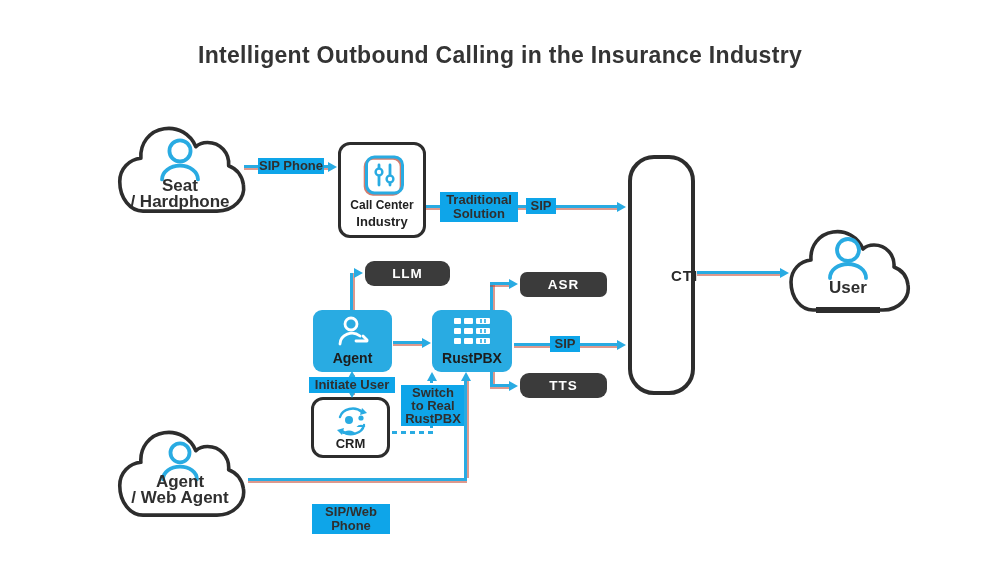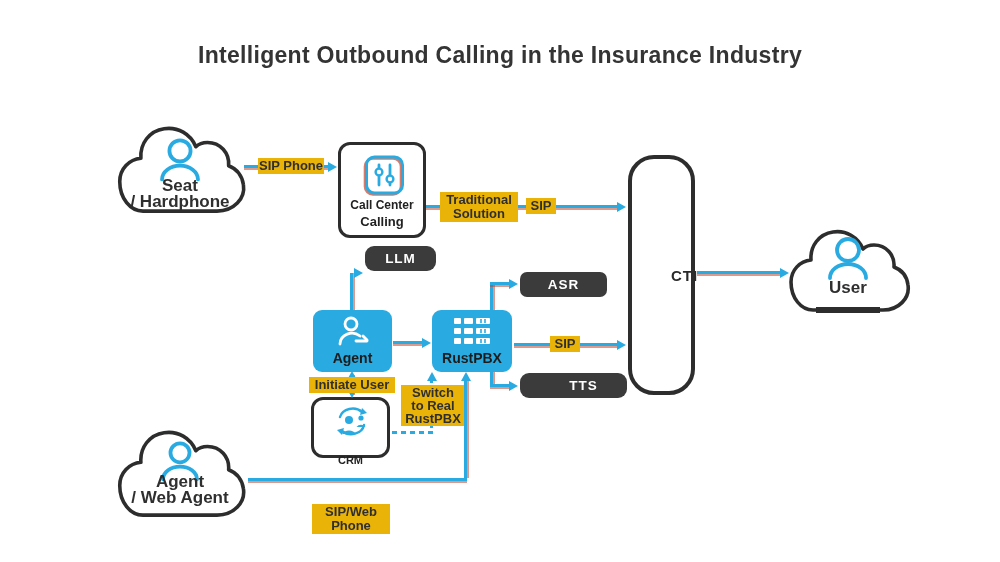--- a/index.html
+++ b/index.html
@@ -8,21 +8,21 @@
   .title{position:absolute;top:42px;left:0;width:1000px;margin:0;text-align:center;
          font-size:23px;font-weight:800;color:#343434;letter-spacing:.3px;}
   
   .hline{position:absolute;height:3px;background:#29ABE2;box-shadow:0 2px 0 0 rgba(194,69,47,.55);}
   .vline{position:absolute;width:3px;background:#29ABE2;box-shadow:2px 0 0 0 rgba(194,69,47,.55);}
   .hdash{position:absolute;height:3px;background:repeating-linear-gradient(to right,#29ABE2 0 5px,transparent 5px 9px);}
   .vdash{position:absolute;width:3px;background:repeating-linear-gradient(to bottom,#29ABE2 0 5px,transparent 5px 9px);}
   .arr-r{position:absolute;width:0;height:0;border-top:5px solid transparent;border-bottom:5px solid transparent;border-left:9px solid #29ABE2;}
   .arr-u{position:absolute;width:0;height:0;border-left:5px solid transparent;border-right:5px solid transparent;border-bottom:9px solid #29ABE2;}
   .arr-d{position:absolute;width:0;height:0;border-left:5px solid transparent;border-right:5px solid transparent;border-top:9px solid #29ABE2;}
-  .elabel{position:absolute;background:#eab308;font-weight:bold;font-size:13px;line-height:14px;
+  .elabel{position:absolute;background:#0ea5e9;font-weight:bold;font-size:13px;line-height:14px;
           color:#2F2F2F;text-align:center;padding:1px 0;}
   
   .outbox{position:absolute;background:#fff;border:3px solid #2D2D2D;border-radius:12px;box-sizing:border-box;}
   .bluebox{position:absolute;background:#29ABE2;border-radius:9px;box-sizing:border-box;}
   .darkbox{position:absolute;background:#3B3B3B;border-radius:9px;color:#fff;display:flex;
            align-items:center;justify-content:center;font-weight:bold;font-size:13.5px;letter-spacing:1px;}
   .nodelabel{position:absolute;left:0;width:100%;text-align:center;font-weight:bold;color:#222;}
   .cloud{position:absolute;}
   .cloud-text{position:absolute;left:0;width:100%;text-align:center;font-weight:bold;
               font-size:17px;line-height:16px;color:#2F2F2F;}
@@ -75,32 +75,32 @@
       <rect x="3" y="5.5" width="36" height="36" rx="8" fill="none" stroke="#C2452F" stroke-width="2.6" opacity="0.7"></rect>
       <rect x="4.5" y="4" width="36" height="36" rx="8" fill="none" stroke="#29ABE2" stroke-width="3"></rect>
       <g stroke="#29ABE2" stroke-width="2.8" stroke-linecap="round">
         <line x1="17" y1="12" x2="17" y2="32"></line>
         <line x1="28" y1="12" x2="28" y2="32"></line>
       </g>
       <circle cx="17" cy="19" r="3.4" fill="#fff" stroke="#29ABE2" stroke-width="2.4"></circle>
       <circle cx="28" cy="26" r="3.4" fill="#fff" stroke="#29ABE2" stroke-width="2.4"></circle>
     </svg>
     <div class="nodelabel" style="top:53px;font-size:12px;">Call Center</div>
-    <div class="nodelabel" style="top:69px;font-size:13px;">Calling</div>
-  </div>
-
-  <div class="darkbox" style="left:365px;top:246px;width:71px;height:25px;">
+    <div class="nodelabel" style="top:69px;font-size:13px;">Industry</div>
+  </div>
+
+  <div class="darkbox" style="left:365px;top:261px;width:85px;height:25px;">
     <span>LLM</span>
   </div>
 
   <div class="darkbox" style="left:520px;top:272px;width:87px;height:25px;border-radius:7px;">
     <span>ASR</span>
   </div>
 
-  <div class="darkbox" style="left:520px;top:373px;width:87px;height:25px;padding-left:20px;">
+  <div class="darkbox" style="left:520px;top:373px;width:87px;height:25px;">
     <span>TTS</span>
   </div>
 
   <div class="bluebox" style="left:313px;top:310px;width:79px;height:62px;">
     <svg style="position:absolute;left:23px;top:5px;" width="34" height="34" viewBox="0 0 34 34">
       <g stroke="#fff" stroke-width="2.8" fill="none" stroke-linecap="round">
         <circle cx="15" cy="9" r="6"></circle>
         <path d="M 4 29 A 12 11 0 0 1 24 21"></path>
         <line x1="20" y1="26" x2="31" y2="26"></line>
         <line x1="27" y1="21" x2="31" y2="25"></line>
@@ -147,21 +147,21 @@
       </g>
       <polygon points="29,4 34,9 27,11" fill="#29ABE2"></polygon>
       <polygon points="9,31 4,26 11,24" fill="#29ABE2"></polygon>
       <g fill="#29ABE2">
         <circle cx="16" cy="16" r="4"></circle>
         <path d="M 9 30 A 8 7 0 0 1 23 30 Z"></path>
         <circle cx="28" cy="14" r="2.6"></circle>
         <path d="M 23.5 23 A 5.5 5 0 0 1 32.5 23 Z"></path>
       </g>
     </svg>
-    <div class="nodelabel" style="top:54px;font-size:11px;">CRM</div>
+    <div class="nodelabel" style="top:36px;font-size:13px;">CRM</div>
   </div>
 
   <div class="hline" style="left:244px;top:165px;width:86px;"></div>
   <div class="arr-r" style="left:328px;top:161.5px;"></div>
   <div class="elabel" style="left:258px;top:158px;width:66px;">SIP Phone</div>
 
   <div class="hline" style="left:426px;top:205px;width:192px;"></div>
   <div class="arr-r" style="left:617px;top:201.5px;"></div>
   <div class="elabel" style="left:440px;top:192px;width:78px;">
     <div>Traditional</div>

